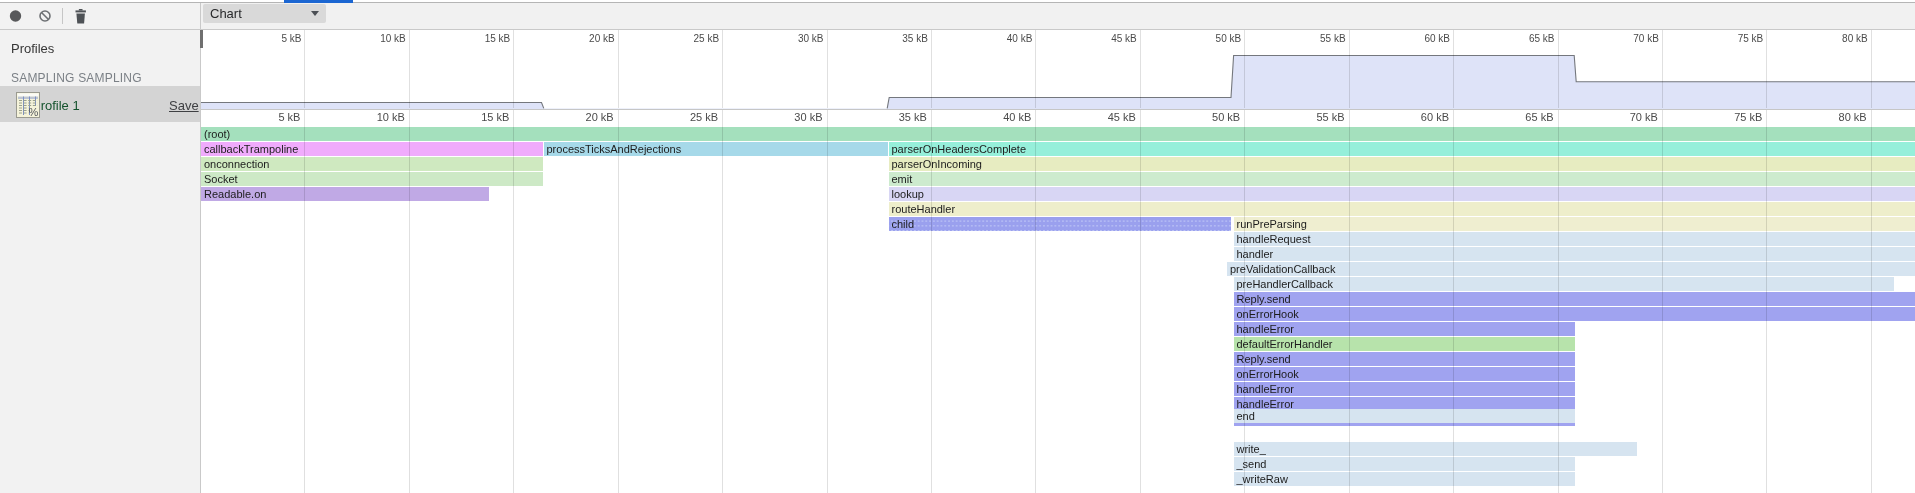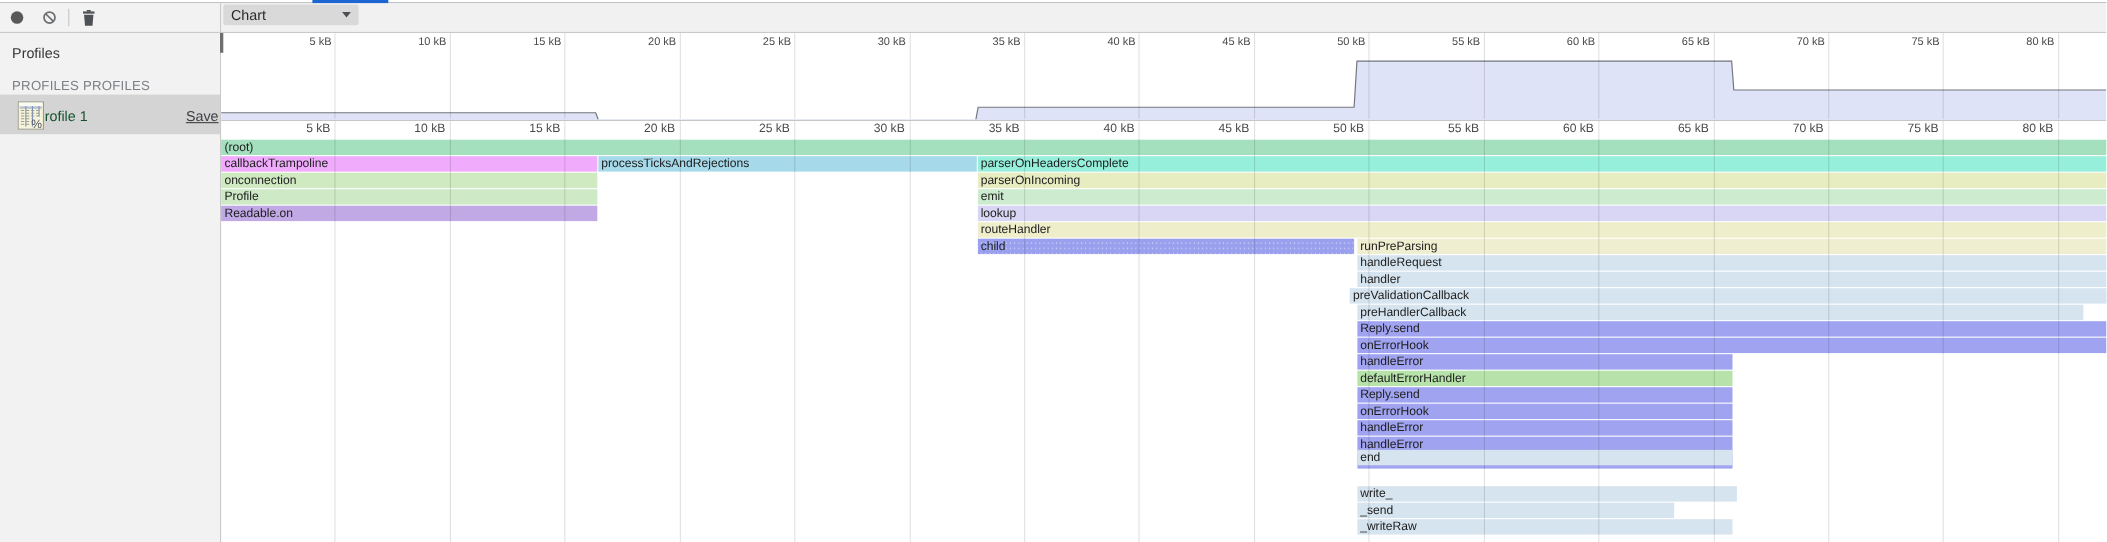--- a/index.html
+++ b/index.html
@@ -39,21 +39,21 @@
   <circle cx="45" cy="13" r="5" fill="none" stroke="#6e7174" stroke-width="1.6"></circle>
   <line x1="41.5" y1="9.5" x2="48.5" y2="16.5" stroke="#6e7174" stroke-width="1.6"></line>
   <rect x="62" y="5" width="1" height="16" fill="#c6c6c6"></rect>
   <g fill="#4e5256">
     <rect x="78.8" y="6" width="3.8" height="1.6" rx="0.5"></rect>
     <rect x="75.5" y="7.4" width="10.4" height="2"></rect>
     <path d="M76.4,10.5 L84.9,10.5 L84.1,20.5 L77.3,20.5 Z"></path>
   </g>
 </svg>
 <div class="profiles">Profiles</div>
-<div class="samp">PROFILES PROFILES</div>
+<div class="samp">SAMPLING SAMPLING</div>
 <div class="selrow"></div>
 <svg style="left:16px;top:92px;z-index:3" width="24" height="26" viewBox="0 0 24 26">
   <rect x="0.5" y="0.5" width="23" height="25" fill="#f5f3da" stroke="#9a9a90"></rect>
   <rect x="1.5" y="1.5" width="21" height="3" fill="#fbfbf6"></rect>
   <rect x="2" y="4.6" width="20" height="2.4" fill="#bcc4d2"></rect>
   <g stroke="#7d90c2" stroke-width="1">
     <line x1="7.5" y1="4.5" x2="7.5" y2="23"></line>
     <line x1="13.5" y1="4.5" x2="13.5" y2="23"></line>
     <line x1="19.5" y1="4.5" x2="19.5" y2="14"></line>
   </g>
@@ -123,43 +123,43 @@
 <div class="rl2" style="left:1493.5px">65 kB</div>
 <div class="rl2" style="left:1597.9px">70 kB</div>
 <div class="rl2" style="left:1702.3px">75 kB</div>
 <div class="rl2" style="left:1806.7px">80 kB</div>
 <div class="bar" style="left:201.0px;top:127px;width:1714.0px;background-color:#a4e0bd">(root)</div>
 <div class="bar" style="left:201.0px;top:142px;width:342.0px;background-color:#f0abfc">callbackTrampoline</div>
 <div class="bar" style="left:543.5px;top:142px;width:344.5px;background-color:#a6d9e9">processTicksAndRejections</div>
 <div class="bar" style="left:888.5px;top:142px;width:1026.5px;background-color:#96efda">parserOnHeadersComplete</div>
 <div class="bar" style="left:201.0px;top:157px;width:342.0px;background-color:#cfe9c0">onconnection</div>
 <div class="bar" style="left:888.5px;top:157px;width:1026.5px;background-color:#e7ecc1">parserOnIncoming</div>
-<div class="bar" style="left:201.0px;top:172px;width:342.0px;background-color:#cde9c6">Profile</div>
+<div class="bar" style="left:201.0px;top:172px;width:342.0px;background-color:#cde9c6">Socket</div>
 <div class="bar" style="left:888.5px;top:172px;width:1026.5px;background-color:#cdebce">emit</div>
-<div class="bar" style="left:201.0px;top:187px;width:342.0px;background-color:#c0a9e5">Readable.on</div>
+<div class="bar" style="left:201.0px;top:187px;width:288px;background-color:#c0a9e5">Readable.on</div>
 <div class="bar" style="left:888.5px;top:187px;width:1026.5px;background-color:#d8d6f4">lookup</div>
 <div class="bar" style="left:888.5px;top:202px;width:1026.5px;background-color:#eeeecb">routeHandler</div>
 <div class="bar dots" style="left:888.5px;top:217px;width:342.5px;background-color:#9aa0ee">child</div>
 <div class="bar" style="left:1233.5px;top:217px;width:681.5px;background-color:#efeed0">runPreParsing</div>
 <div class="bar" style="left:1233.5px;top:232px;width:681.5px;background-color:#d6e4f0">handleRequest</div>
 <div class="bar" style="left:1233.5px;top:247px;width:681.5px;background-color:#d6e4f0">handler</div>
 <div class="bar" style="left:1227px;top:262px;width:805px;background-color:#d6e4f0">preValidationCallback</div>
 <div class="bar" style="left:1233.5px;top:277px;width:660px;background-color:#d6e4f0">preHandlerCallback</div>
 <div class="bar" style="left:1233.5px;top:292px;width:681.5px;background-color:#a0a3f0">Reply.send</div>
 <div class="bar" style="left:1233.5px;top:307px;width:681.5px;background-color:#a0a3f0">onErrorHook</div>
 <div class="bar" style="left:1233.5px;top:322px;width:341.0px;background-color:#a0a3f0">handleError</div>
 <div class="bar" style="left:1233.5px;top:337px;width:341.0px;background-color:#b7e3ab">defaultErrorHandler</div>
 <div class="bar" style="left:1233.5px;top:352px;width:341.0px;background-color:#a0a3f0">Reply.send</div>
 <div class="bar" style="left:1233.5px;top:367px;width:341.0px;background-color:#a0a3f0">onErrorHook</div>
 <div class="bar" style="left:1233.5px;top:382px;width:341.0px;background-color:#a0a3f0">handleError</div>
 <div class="bar" style="left:1233.5px;top:397px;width:341.0px;background-color:#a0a3f0">handleError</div>
 <div class="bar" style="left:1233.5px;top:412px;width:341.0px;background-color:#a0a3f0">onSendEnd</div>
 <div class="bar" style="left:1233.5px;top:409px;width:341.0px;background-color:#d6e4f0">end</div>
-<div class="bar" style="left:1233.5px;top:442px;width:345px;background-color:#d6e4f0">write_</div>
-<div class="bar" style="left:1233.5px;top:457px;width:288px;background-color:#d6e4f0">_send</div>
+<div class="bar" style="left:1233.5px;top:442px;width:403px;background-color:#d6e4f0">write_</div>
+<div class="bar" style="left:1233.5px;top:457px;width:341.0px;background-color:#d6e4f0">_send</div>
 <div class="bar" style="left:1233.5px;top:472px;width:341.0px;background-color:#d6e4f0">_writeRaw</div>
 <div class="gl glf" style="left:304.4px;top:110px;height:383px"></div>
 <div class="gl glf" style="left:408.8px;top:110px;height:383px"></div>
 <div class="gl glf" style="left:513.3px;top:110px;height:383px"></div>
 <div class="gl glf" style="left:617.7px;top:110px;height:383px"></div>
 <div class="gl glf" style="left:722.1px;top:110px;height:383px"></div>
 <div class="gl glf" style="left:826.5px;top:110px;height:383px"></div>
 <div class="gl glf" style="left:930.9px;top:110px;height:383px"></div>
 <div class="gl glf" style="left:1035.4px;top:110px;height:383px"></div>
 <div class="gl glf" style="left:1139.8px;top:110px;height:383px"></div>

